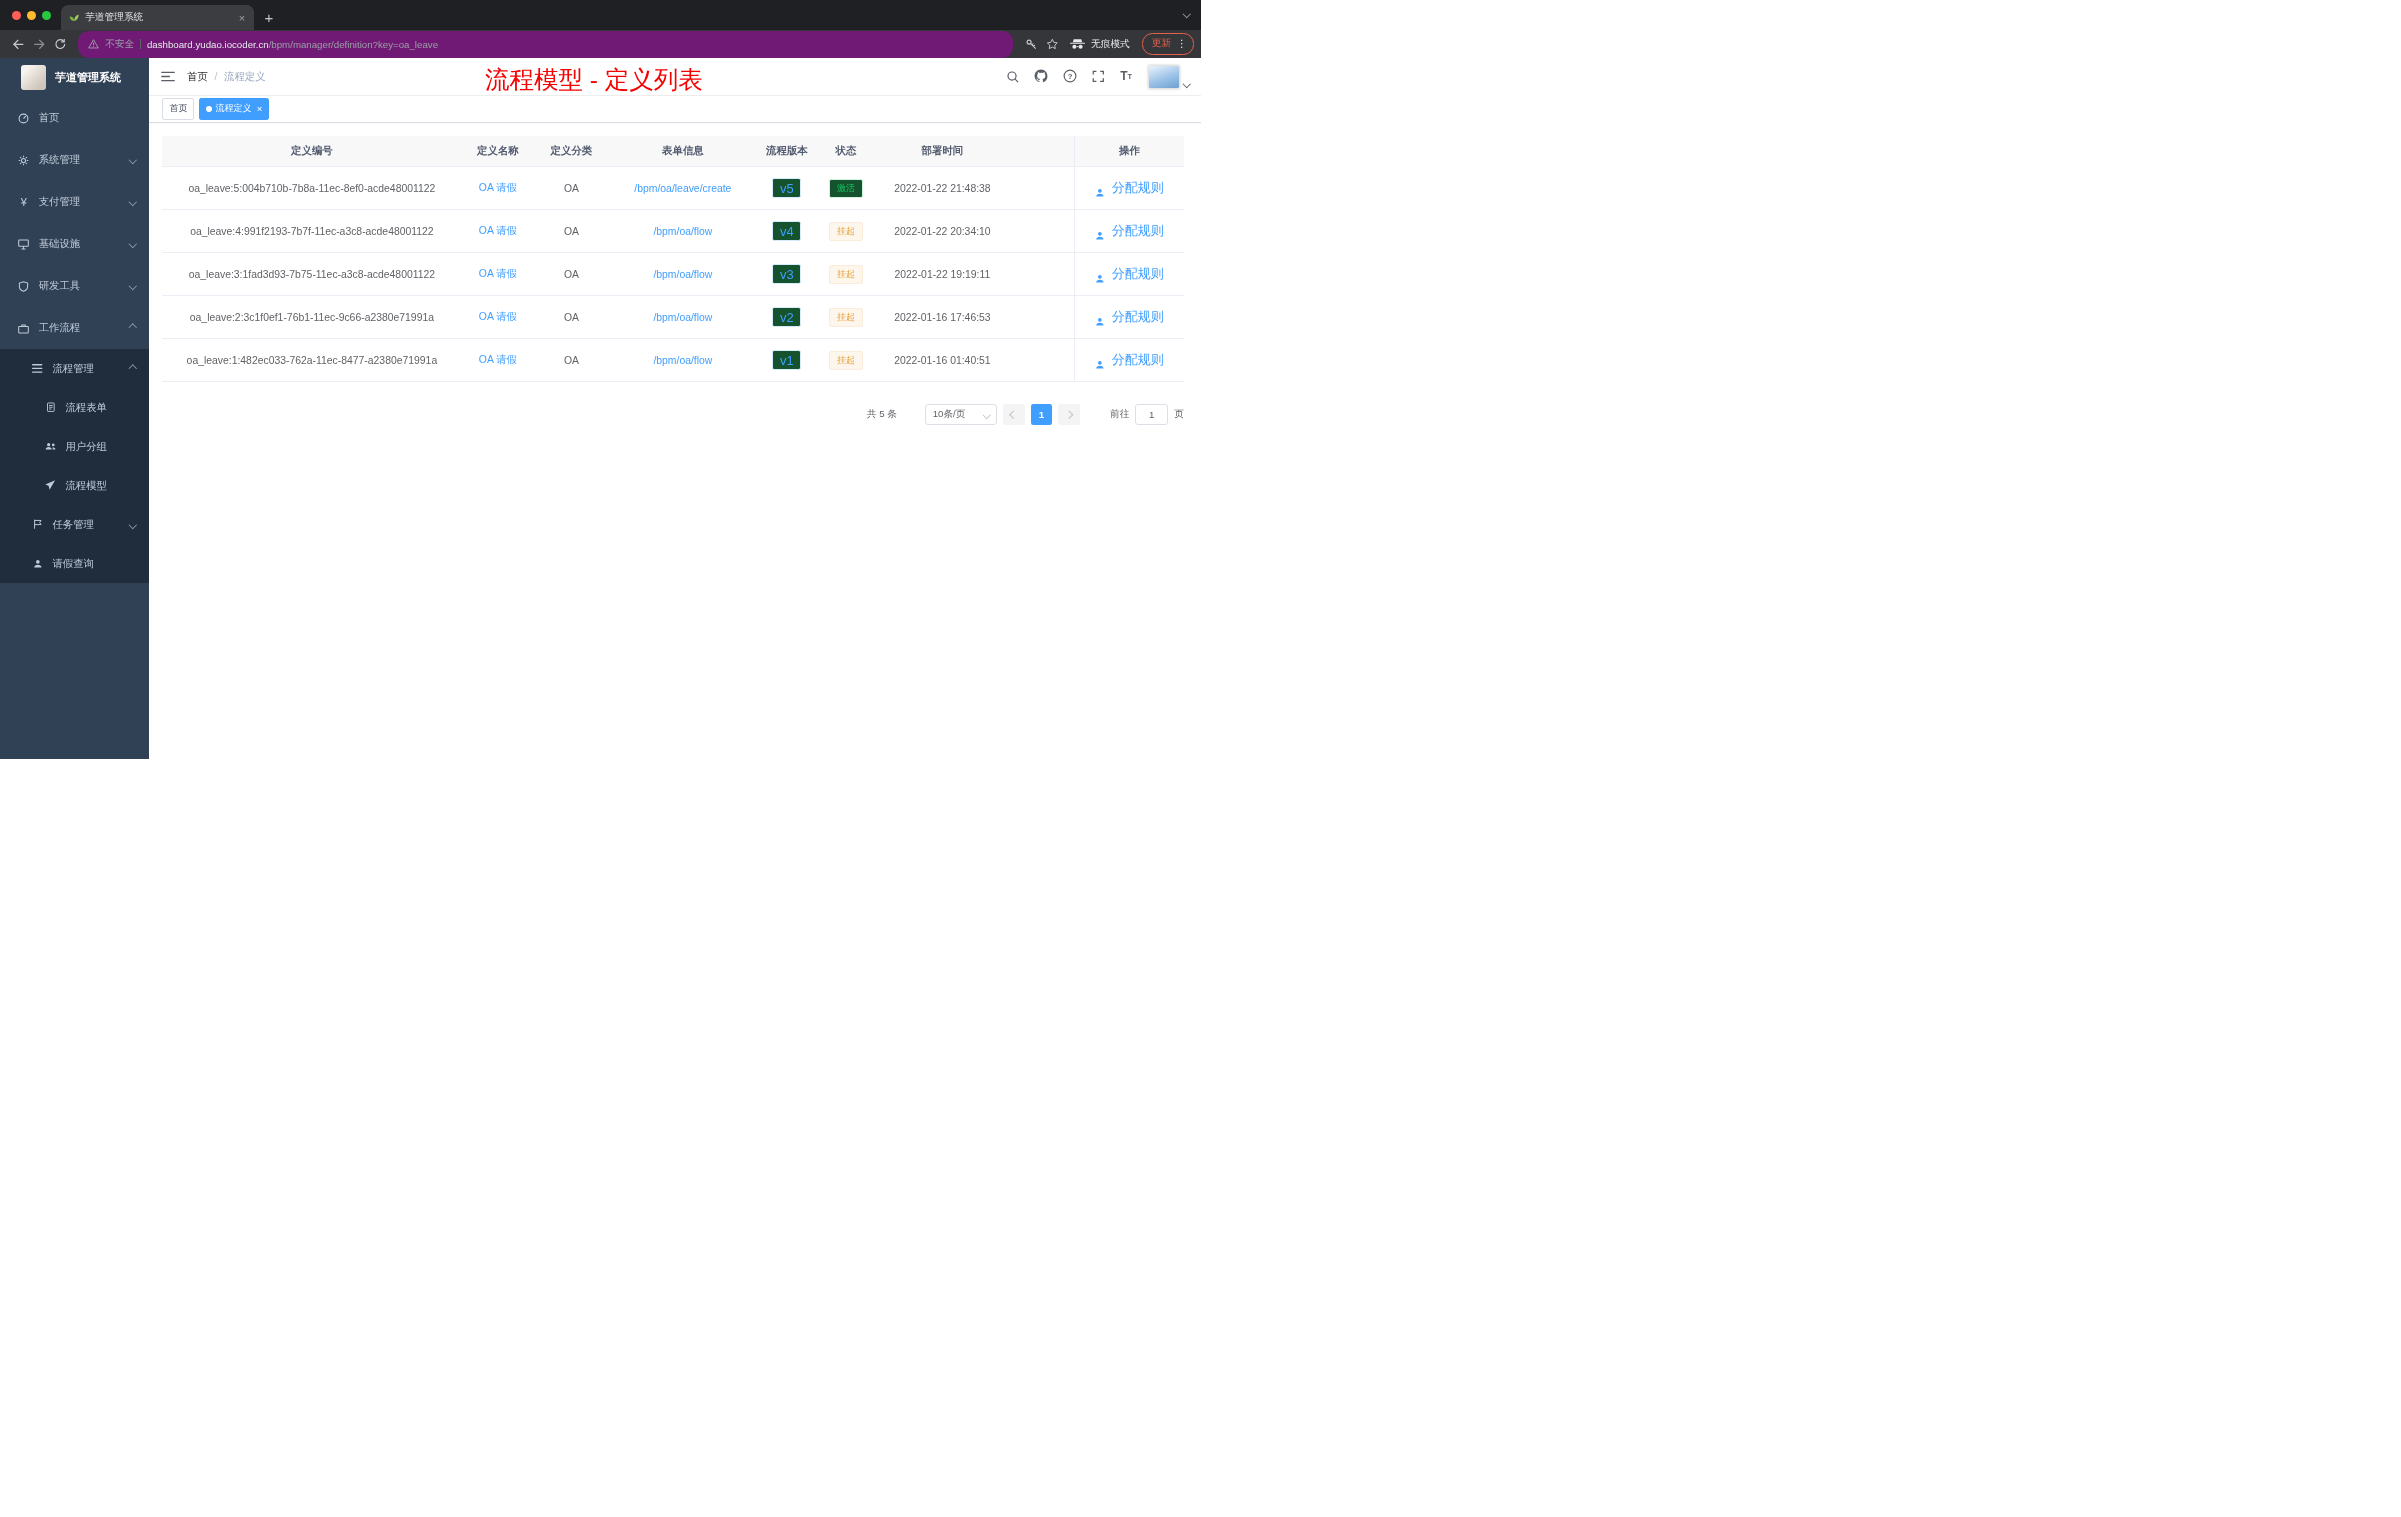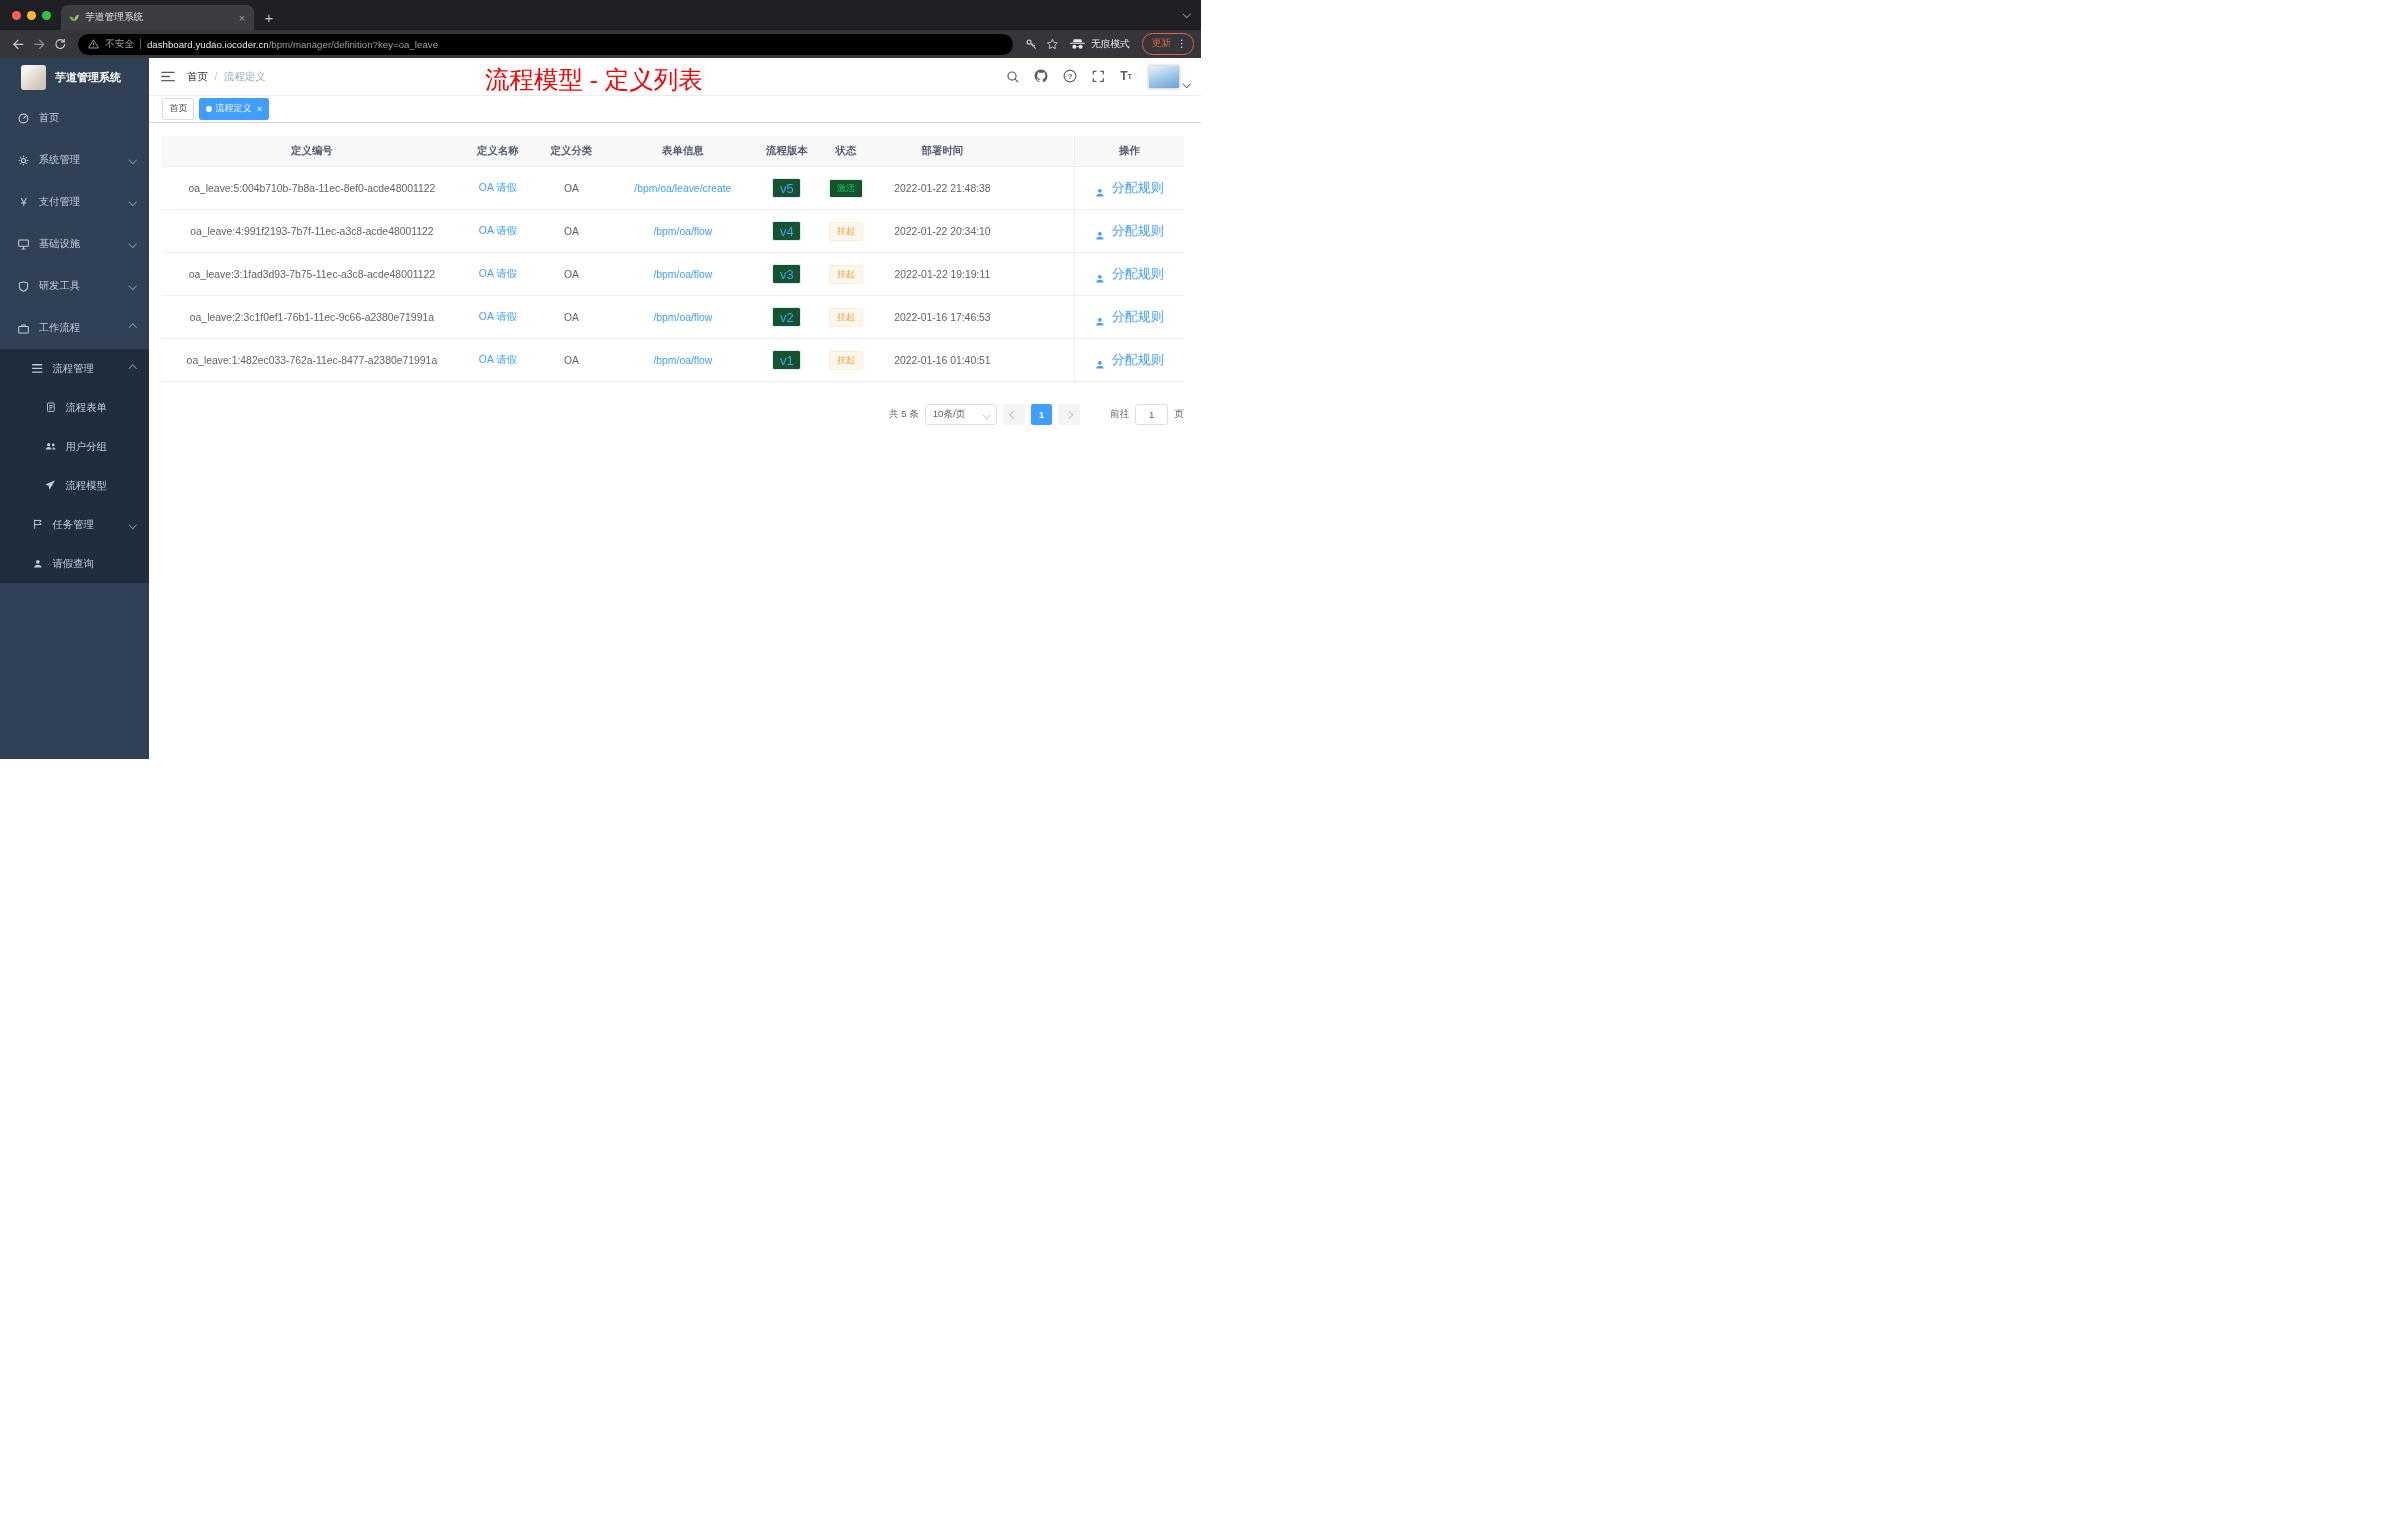--- a/index.html
+++ b/index.html
@@ -18,21 +18,21 @@
   .newtab{color:#c6c9cc;font-size:15px;margin:0 0 5.2px 10.4px;cursor:pointer;line-height:1}
   .tabsearch{margin-left:auto;margin-right:12px;margin-bottom:10.4px;color:#9aa0a6}
 
   .cv{display:inline-block;width:4.5px;height:4.5px;border-right:1.2px solid currentColor;
       border-bottom:1.2px solid currentColor}
   .cv.d{transform:rotate(45deg)}.cv.u{transform:rotate(-135deg)}
   .cv.l{transform:rotate(135deg)}.cv.r{transform:rotate(-45deg)}
 
   .toolbar{height:28px;background:#35363a;display:flex;align-items:center;padding:0 7.4px}
   .navbtn{width:21px;height:21px;display:flex;align-items:center;justify-content:center;cursor:pointer}
-  .omnibox{flex:1;height:21px;background:#000000;border-radius:10.4px;margin:0 7.4px;display:flex;
+  .omnibox{flex:1;height:27px;background:#701a75;border-radius:10.4px;margin:0 7.4px;display:flex;
            align-items:center;padding:0 10.4px;gap:6px;color:#9aa0a6;font-size:9.7px;cursor:text}
   .omnibox .sep{width:0.7px;height:10.4px;background:#5f6368}
   .url{white-space:nowrap;overflow:hidden}
   .url .domain{color:#e8eaed}
   .url .path{color:#9aa0a6}
   .incog{display:flex;align-items:center;gap:6px;color:#e8eaed;font-size:9.7px;padding:0 7.4px}
   .updatepill{display:flex;align-items:center;gap:5.2px;border:1.5px solid #e5604c;border-radius:10.4px;
               height:19.3px;padding:0 6px 0 9px;margin-left:4.5px;cursor:pointer}
   .updatepill .upd{color:#e5604c;font-size:9.7px;font-weight:normal}
   .updatepill .kebab{color:#e8eaed;font-size:10.4px;line-height:1}
@@ -89,21 +89,21 @@
   .col-action{width:110px;border-left:0.7px solid #ebeef5}
   .link{color:#409eff;cursor:pointer}
   .vertag{background:#14532d;border:0.7px solid #d9ecff;color:#409eff;font-size:13px;padding:1.5px 6.7px;border-radius:2.2px}
   .stag{font-size:9px;padding:2.2px 7.4px;border-radius:2.2px}
   .stag.success{background:#14532d;border:0.7px solid #d0f5e0;color:#13ce66}
   .stag.warning{background:#fdf6ec;border:0.7px solid #faecd8;color:#e6a23c}
   .actlink{color:#409eff;font-size:13px;display:flex;align-items:flex-end;gap:7px;cursor:pointer}
 
   .pager{display:flex;align-items:center;justify-content:flex-end;margin-top:22px;gap:6px;
          font-size:9.7px;color:#606266}
-  .ptotal{margin-right:0}
+  .ptotal{margin-right:22px}
   .psel{width:72px;height:21px;border:0.7px solid #dcdfe6;border-radius:3px;display:flex;align-items:center;
         justify-content:space-between;padding:0 6.7px;color:#606266;cursor:pointer;box-sizing:border-box}
   .psel .cv{color:#c0c4cc}
   .pbtn{width:22px;height:21px;background:#f4f4f5;border-radius:2.2px;display:flex;align-items:center;
         justify-content:center;color:#c0c4cc;cursor:pointer}
   .pcur{width:21px;height:21px;background:#409eff;color:#fff;border-radius:2.2px;display:flex;
         align-items:center;justify-content:center;font-weight:bold;cursor:pointer}
   .pgoto{margin-left:24px}
   .pinput{width:33px;height:21px;border:0.7px solid #dcdfe6;border-radius:3px;text-align:center;
           font-size:9.7px;color:#606266;font-family:inherit;box-sizing:border-box}

